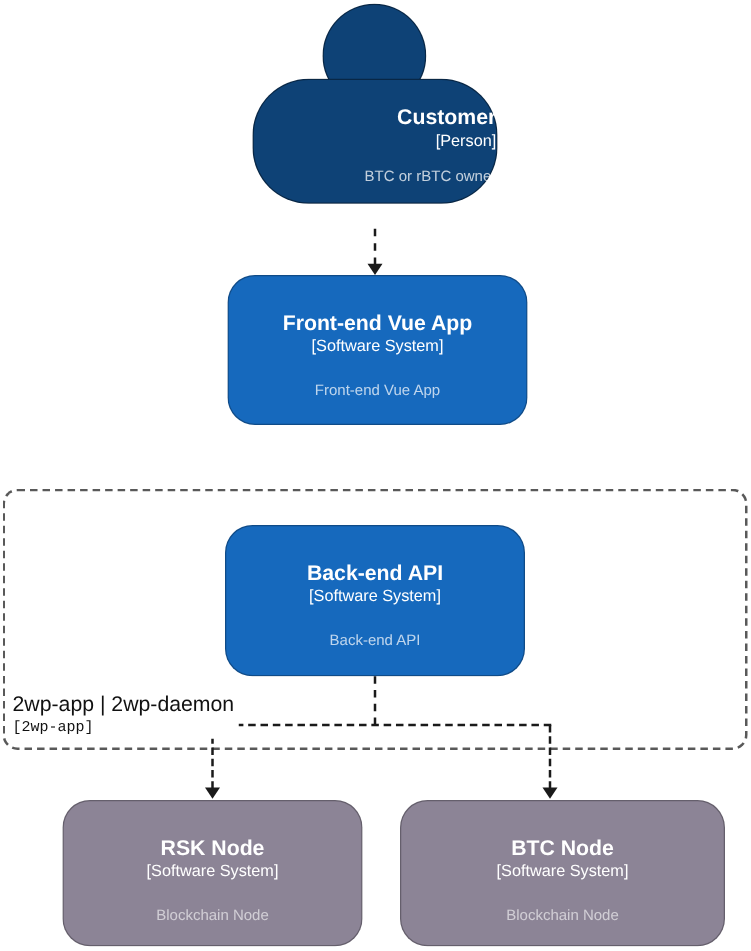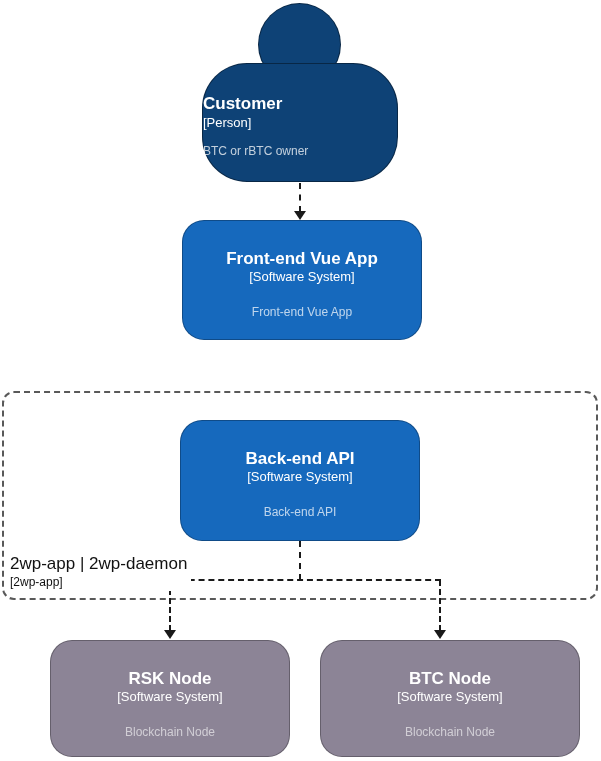--- a/index.html
+++ b/index.html
@@ -39,30 +39,30 @@
     position: absolute;
     left: 258px; top: 3px;
     width: 83px; height: 83px;
     border-radius: 50%;
     background: var(--color-person, #0e4276);
     border: 1px solid rgba(0,0,0,0.4);
   }
   .person-body {
     position: absolute;
     left: 202px; top: 63px;
-    width: 196px; height: 119px;
+    width: 196px; height: 100px;
     border-radius: 45px;
     background: var(--color-person, #0e4276);
     border: 1px solid rgba(0,0,0,0.4);
     color: #fff;
     display: flex;
     flex-direction: column;
-    align-items: flex-start;
+    align-items: flex-end;
     text-align: center;
-    padding-top: 30px;
+    padding-top: 20px;
     z-index: 2;
   }
   .person-body .title { font-size: 17px; font-weight: bold; line-height: 1.2; }
   .person-body .type  { font-size: 13px; line-height: 1.35; }
   .person-body .desc  { font-size: 12px; margin-top: 12px; color: rgba(255,255,255,0.75); }
 
   
   .frontend { left: 182px; top: 220px; width: 240px; height: 120px; }
   .backend  { left: 180px; top: 420px; width: 240px; height: 121px; }
   .rsk      { left: 50px;  top: 640px; width: 240px; height: 117px; }
@@ -80,21 +80,21 @@
   .boundary-label {
     position: absolute;
     left: 10px; top: 553px;
     color: #111111;
     text-align: left;
     z-index: 3;
     background: #ffffff;
     padding-right: 4px;
   }
   .boundary-label .b-title { font-size: 17px; font-weight: normal; line-height: 1.3; }
-  .boundary-label .b-sub   { font-size: 12px; line-height: 1.3; }
+  .boundary-label .b-sub   { font-size: 12px; line-height: 1.3; font-family: Liberation Mono, monospace; }
 
   
   .conn-v { position: absolute; width: 0; border-left: 2px dashed var(--color-connector, #1a1a1a); }
   .conn-h { position: absolute; height: 0; border-top: 2px dashed var(--color-connector, #1a1a1a); }
   .arrow-down {
     position: absolute;
     width: 0; height: 0;
     border-left: 6px solid transparent;
     border-right: 6px solid transparent;
     border-top: 9px solid var(--color-connector, #1a1a1a);

